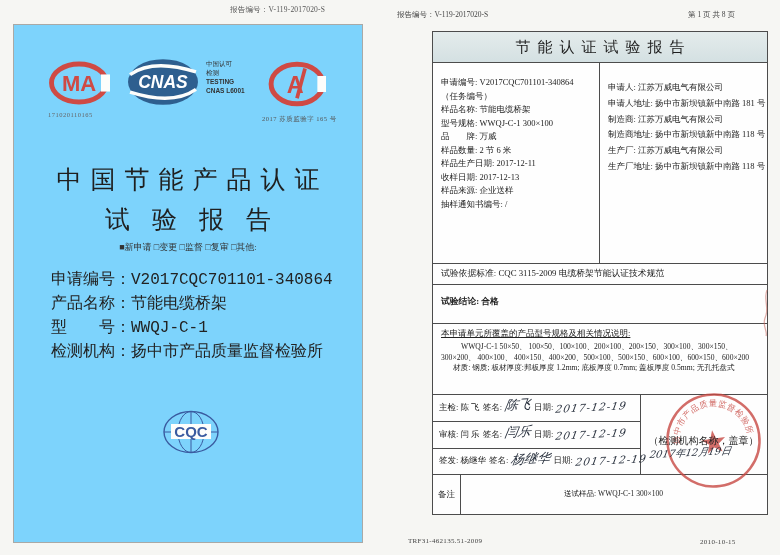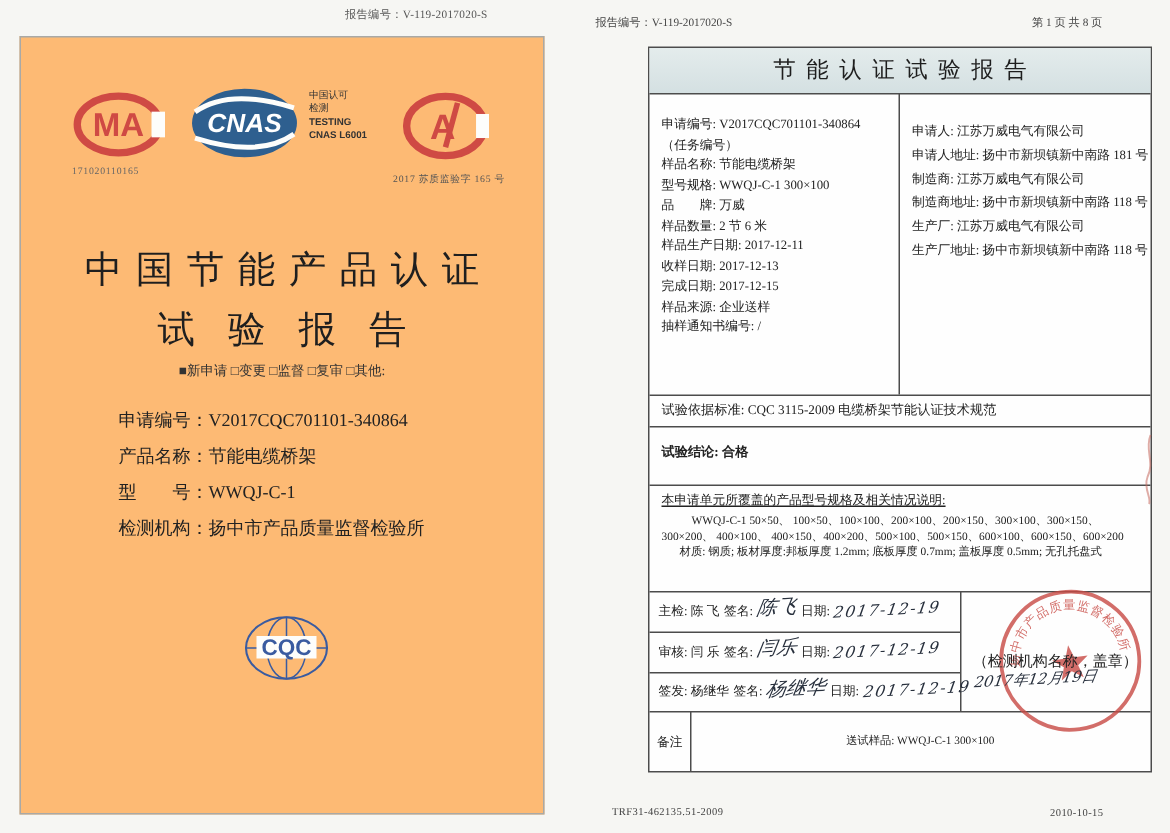--- a/index.html
+++ b/index.html
@@ -5,29 +5,29 @@
   html,body{margin:0;padding:0;}
   body{
     width:780px;height:555px;position:relative;overflow:hidden;
     background:#f6f6f3;color:#2b2b2b;
     font-family:"Liberation Serif","DejaVu Serif",serif;
   }
   .abs{position:absolute;}
   
   .cover-page{
     left:13px;top:24px;width:348px;height:517px;
-    background:#fdba74;border:1px solid #a9a9a6;
+    background:#7dd3fc;border:1px solid #a9a9a6;
   }
   .cover-reportno{left:230px;top:5px;font-size:7.5px;color:#555;letter-spacing:.2px;}
   .cover-title1{left:0;top:138px;width:100%;text-align:center;font-size:25px;
     letter-spacing:9px;text-indent:9px;color:#1f1f1f;}
   .cover-title2{left:0;top:178px;width:100%;text-align:center;font-size:25px;
     letter-spacing:22px;text-indent:22px;color:#1f1f1f;}
   .cover-checks{left:0;top:216px;width:100%;text-align:center;font-size:9px;color:#333;}
-  .cover-fields{left:65px;top:243px;font-size:12px;color:#222;}
+  .cover-fields{left:37px;top:243px;font-size:16px;color:#222;font-family:Liberation Mono, monospace;}
   .cover-fields .f-line{height:24px;line-height:24px;white-space:nowrap;}
   .logo-code{font-size:6.5px;color:#666;letter-spacing:.5px;}
   .cnas-cap{font-size:6.5px;line-height:9px;color:#333;}
   .cnas-cap .b{font-weight:bold;font-family:"Liberation Sans",sans-serif;}
   
   .rp-reportno{left:397px;top:10px;font-size:7.5px;color:#444;}
   .rp-pageinfo{left:688px;top:10px;font-size:7.5px;color:#444;}
   .report-table{
     left:408px;top:31px;width:334px;height:482px;
     background:#fefefe;border:1px solid #4c4c4c;margin-left:24px;
@@ -139,21 +139,20 @@
 
   <div class="abs info-left">
     <div>申请编号: V2017CQC701101-340864</div>
     <div>（任务编号）</div>
     <div>样品名称: 节能电缆桥架</div>
     <div>型号规格: WWQJ-C-1 300×100</div>
     <div>品　　牌: 万威</div>
     <div>样品数量: 2 节 6 米</div>
     <div>样品生产日期: 2017-12-11</div>
     <div>收样日期: 2017-12-13</div>
-    <div>完成日期: 2017-12-15</div>
     <div>样品来源: 企业送样</div>
     <div>抽样通知书编号: /</div>
   </div>
 
   <div class="abs info-right">
     <div>申请人: 江苏万威电气有限公司</div>
     <div>申请人地址: 扬中市新坝镇新中南路 181 号</div>
     <div>制造商: 江苏万威电气有限公司</div>
     <div>制造商地址: 扬中市新坝镇新中南路 118 号</div>
     <div>生产厂: 江苏万威电气有限公司</div>

